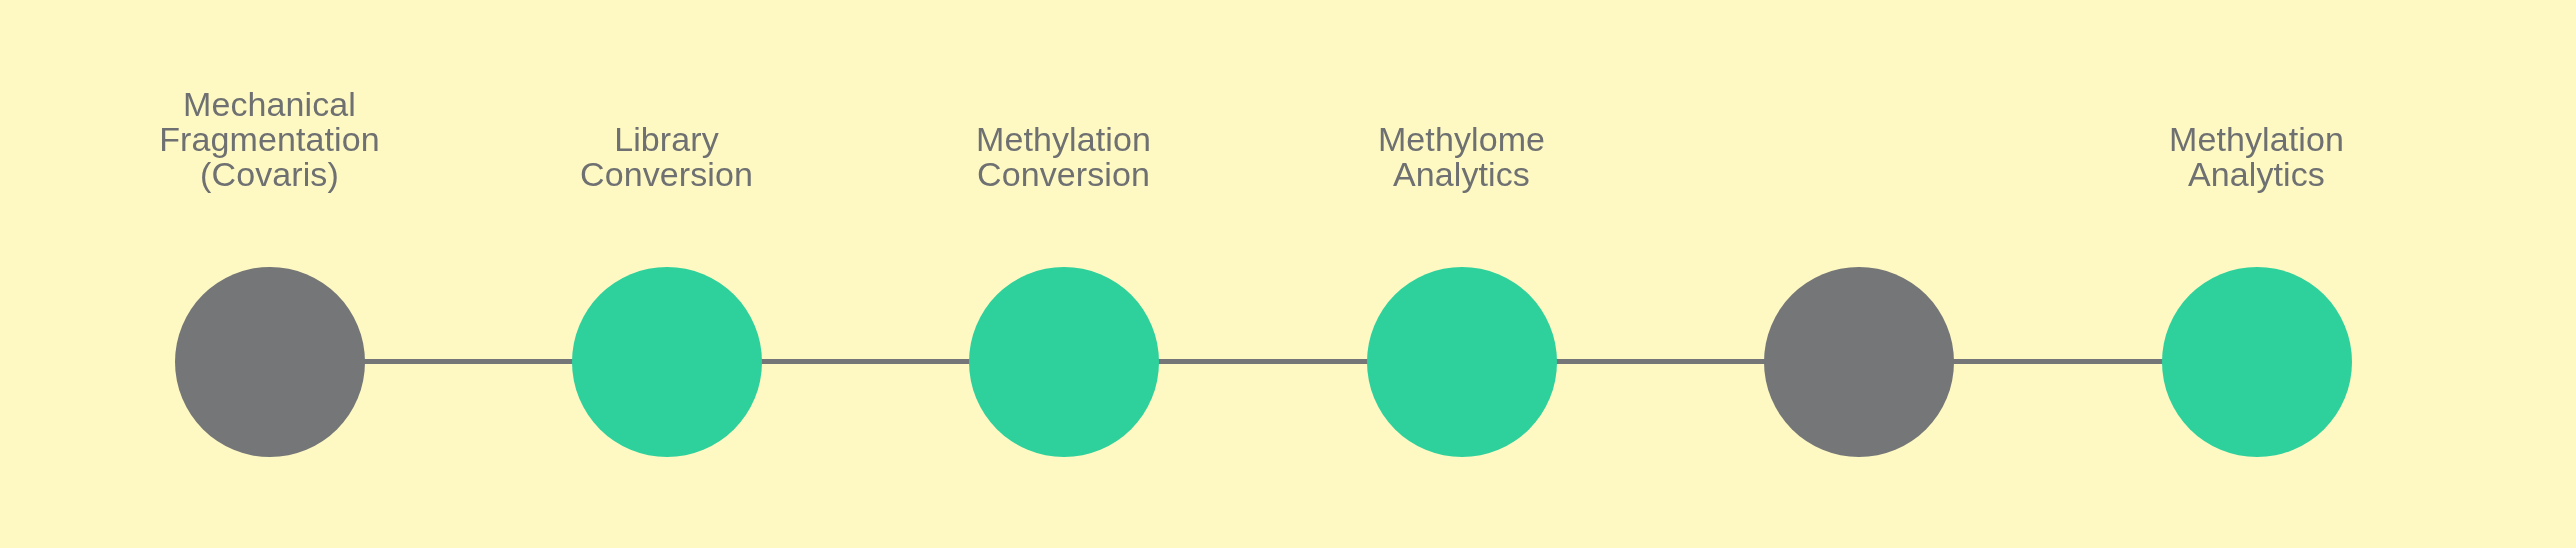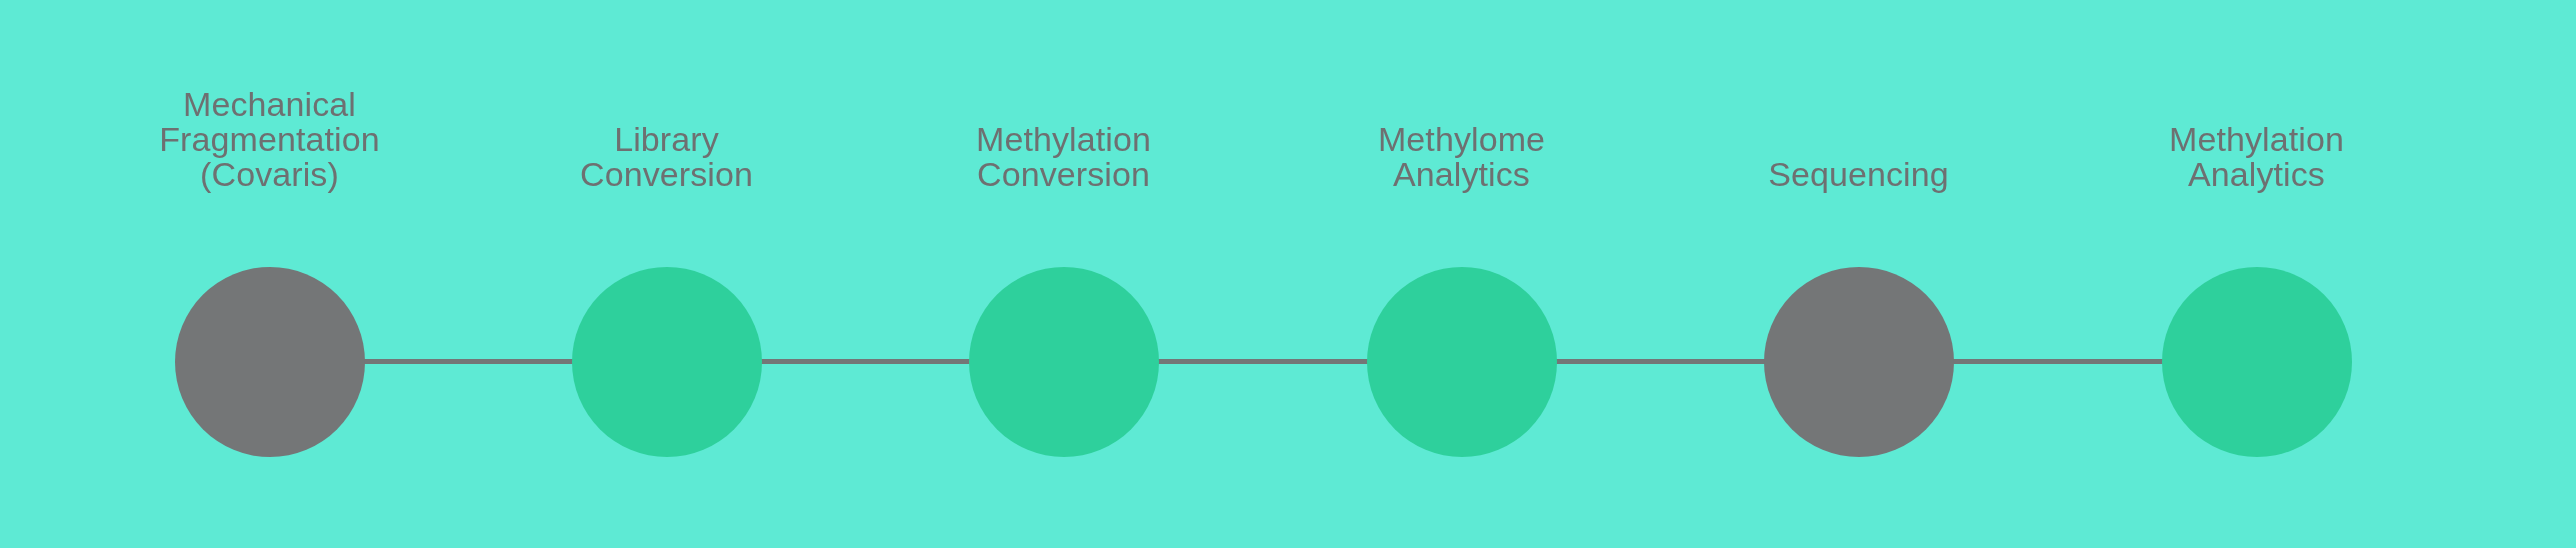--- a/index.html
+++ b/index.html
@@ -9,21 +9,21 @@
     background: #ffffff;
   }
   body {
     font-family: "Liberation Sans", "DejaVu Sans", sans-serif;
   }
 
   #diagram {
     position: relative;
     width: 2576px;
     height: 548px;
-    background: #5eead4;
+    background: #fef9c3;
     overflow: hidden;
   }
 
   
   .connector {
     position: absolute;
     height: 5.3px;
     background: #747677;
     top: 359px;
   }
@@ -92,21 +92,20 @@
     <div class="node-circle green"></div>
   </div>
 
   <div class="node" style="left:1263px;">
     <div class="node-label">Methylome
 Analytics</div>
     <div class="node-circle green"></div>
   </div>
 
   <div class="node" style="left:1660px;">
-    <div class="node-label">Sequencing</div>
     <div class="node-circle gray"></div>
   </div>
 
   <div class="node" style="left:2058px;">
     <div class="node-label">Methylation
 Analytics</div>
     <div class="node-circle green"></div>
   </div>
 
 </div>

